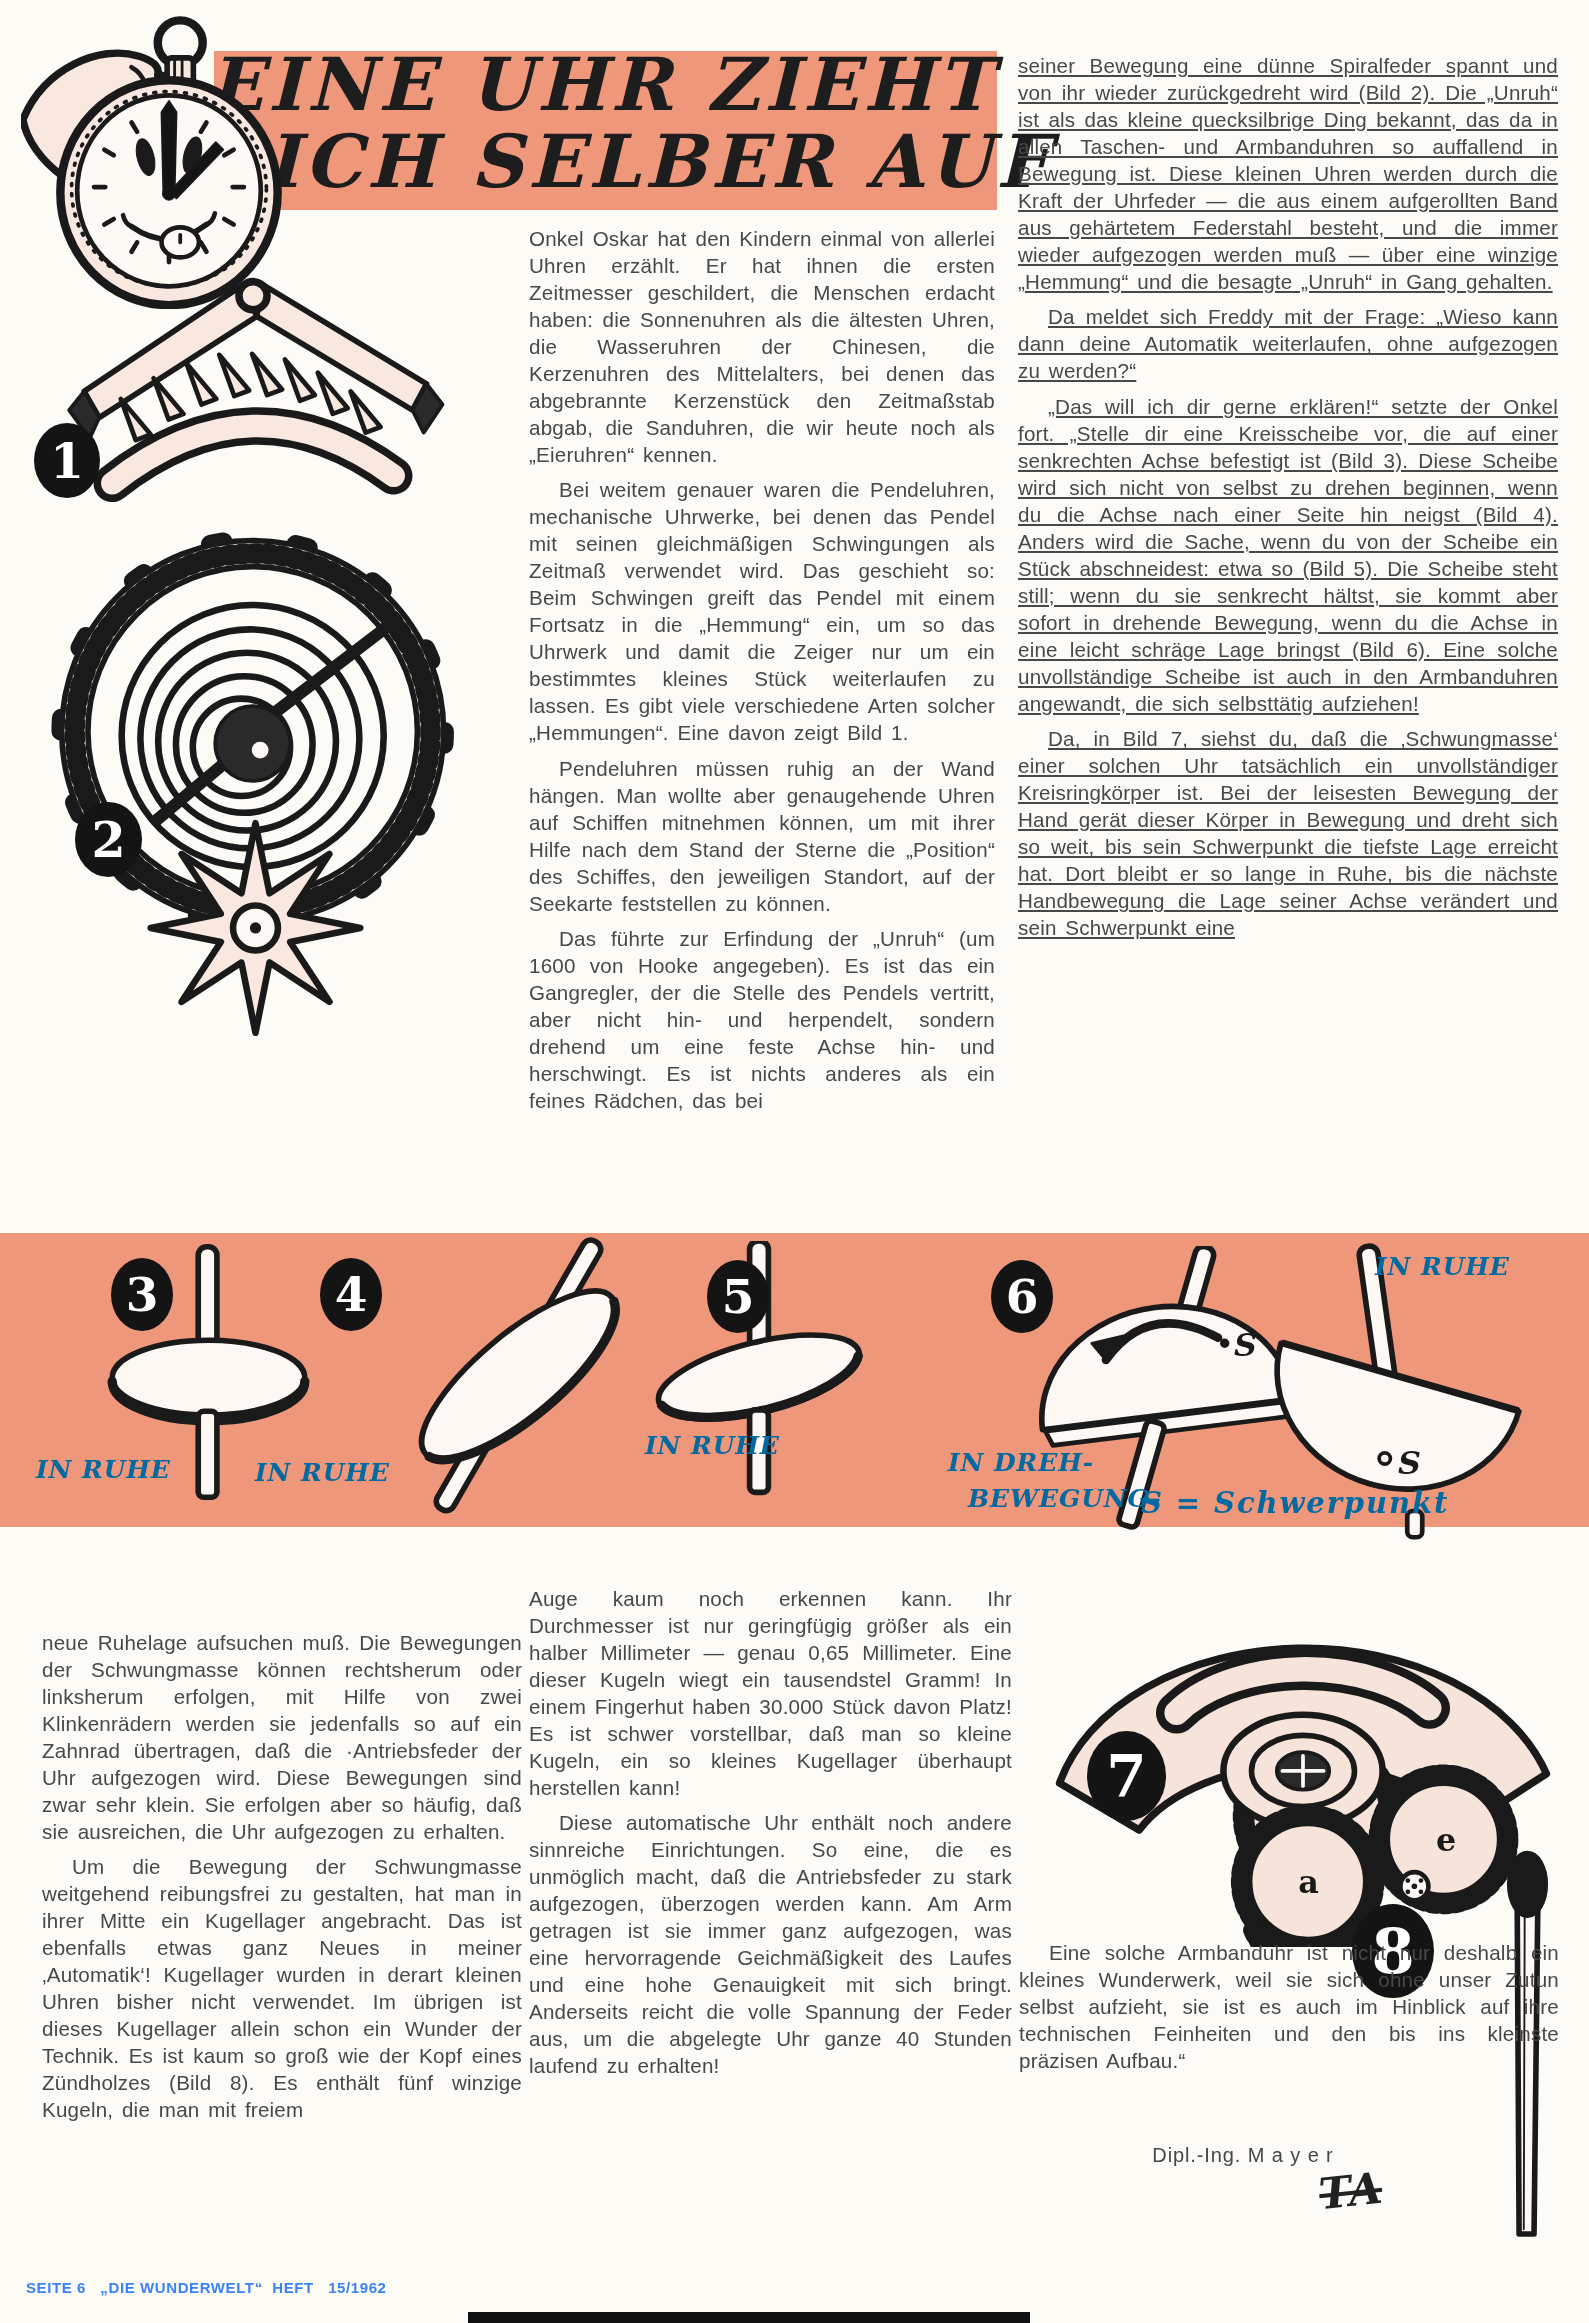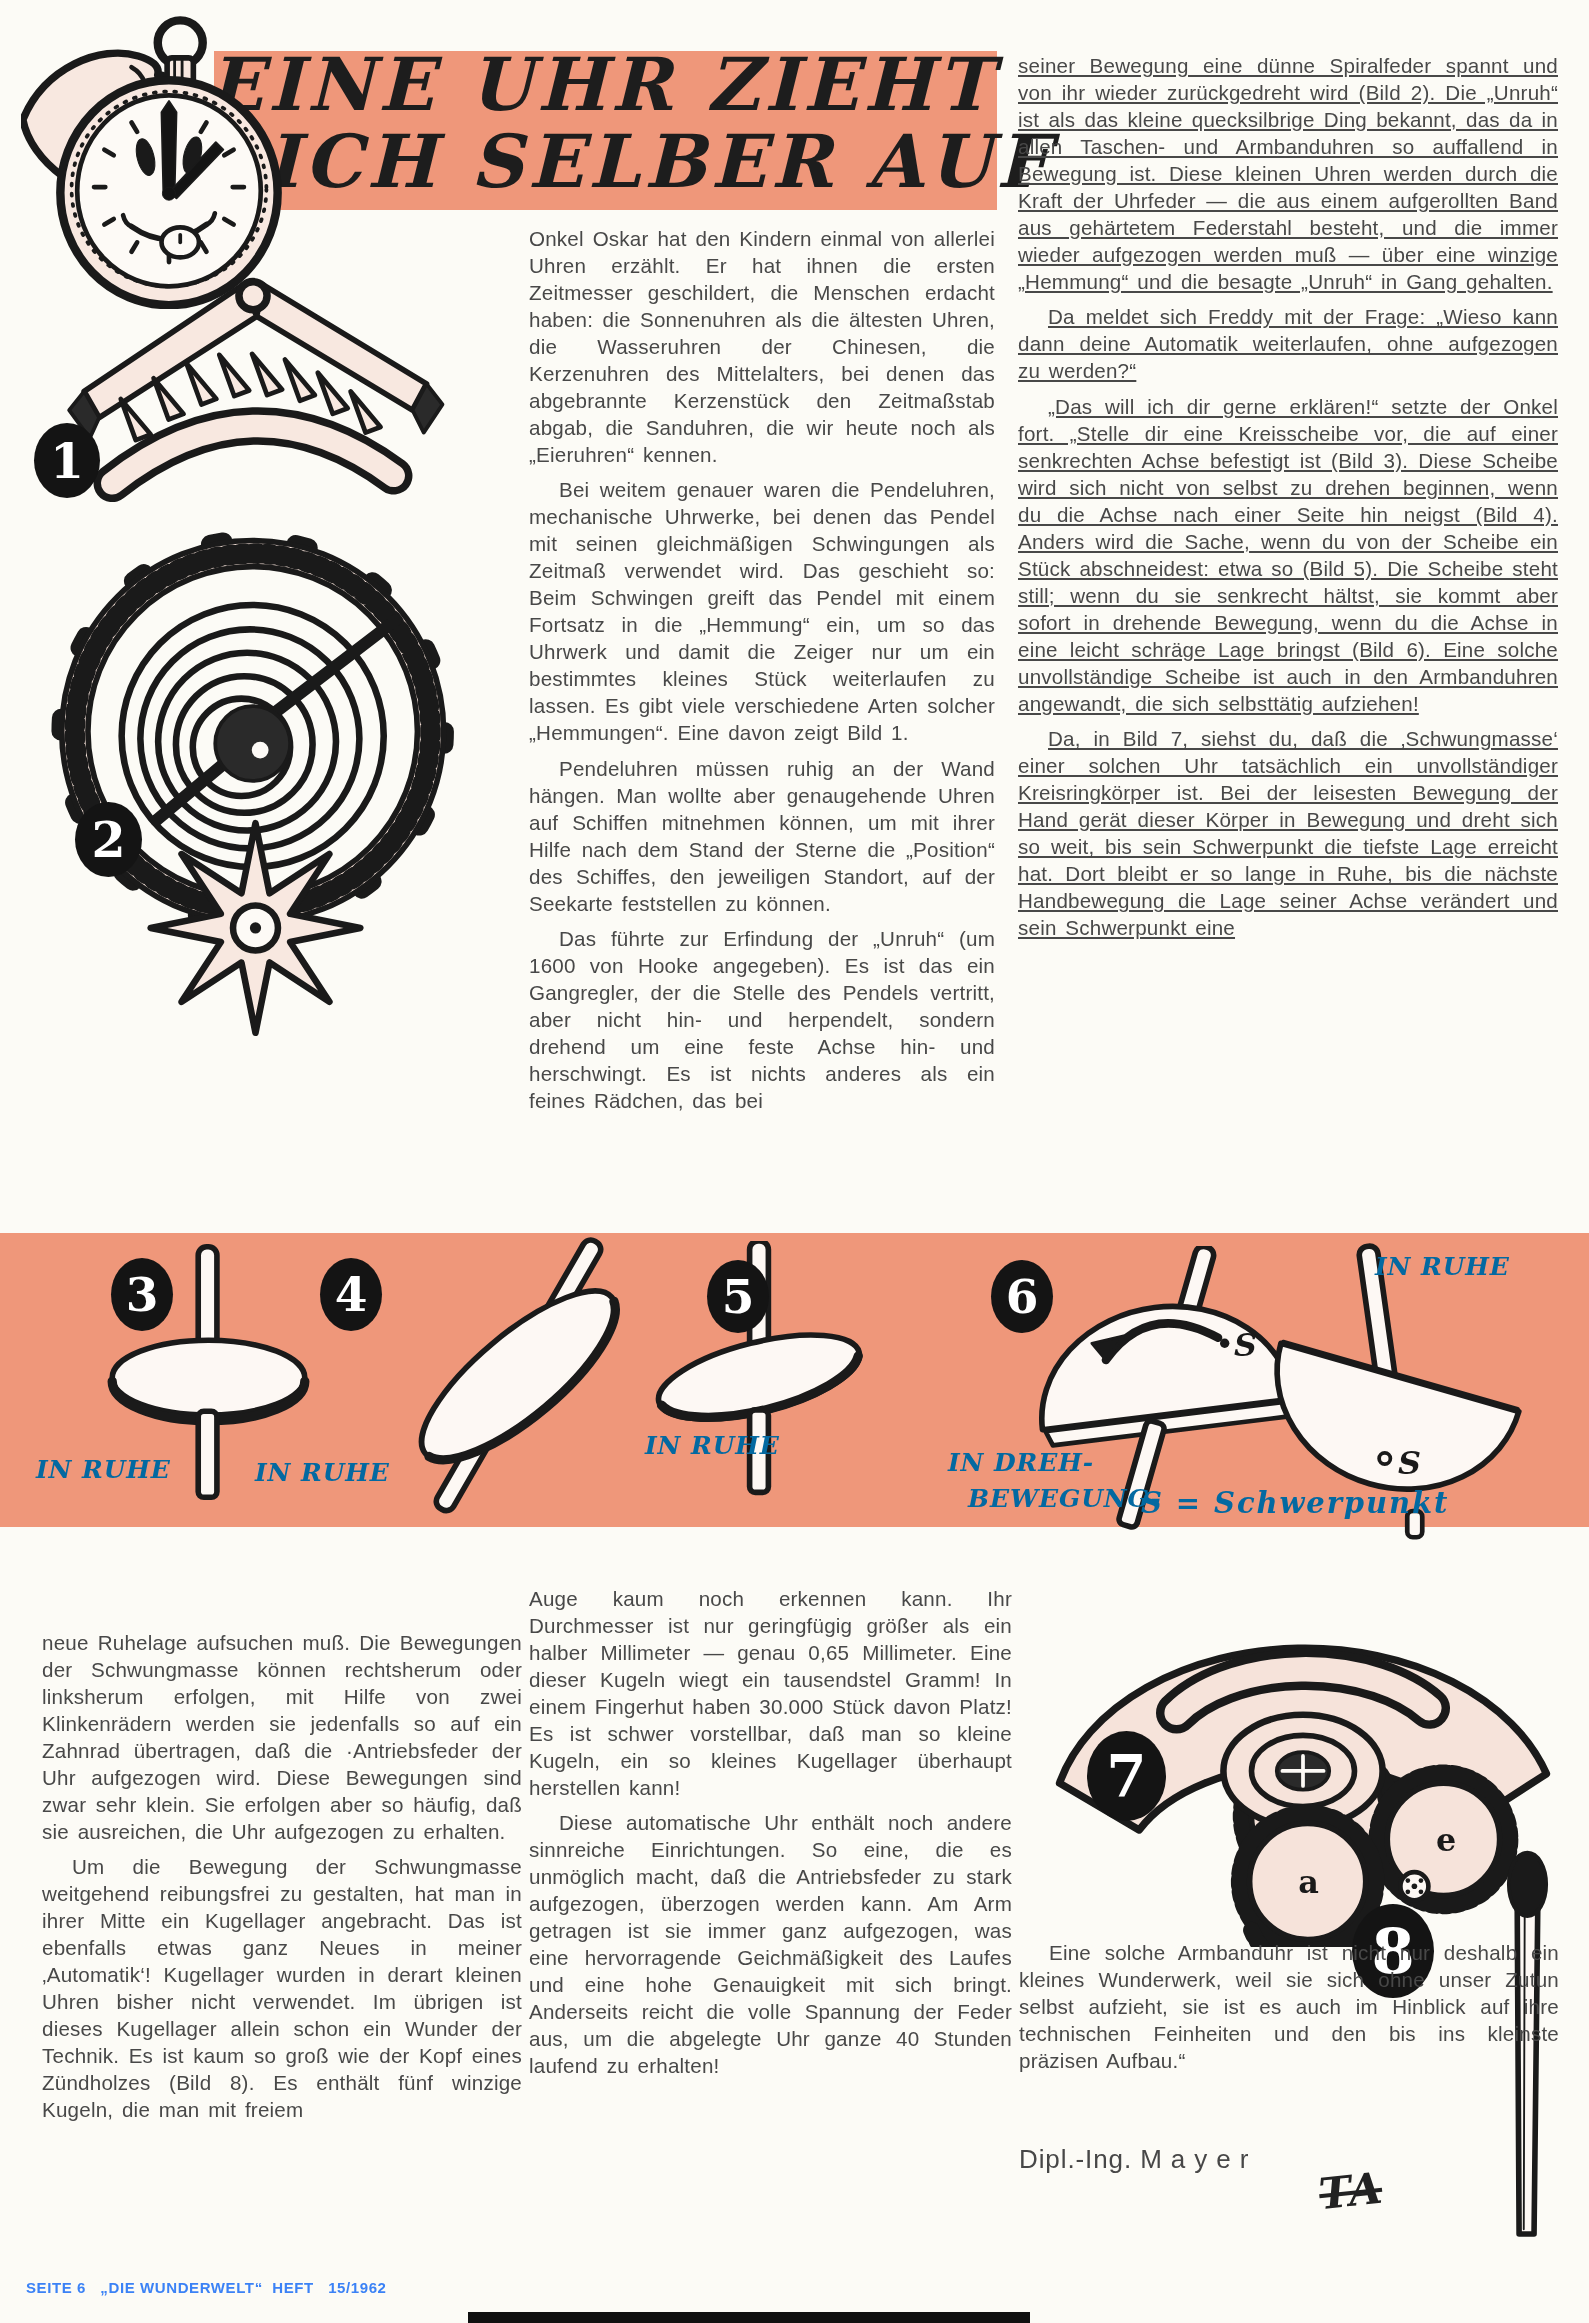--- a/index.html
+++ b/index.html
@@ -35,22 +35,22 @@
                   white-space:nowrap; }
   .legend-script { font-size:29px; letter-spacing:1.9px; }
 
   
   .badge { position:absolute; background:#141414; color:#ffffff; border-radius:50%;
            display:flex; align-items:center; justify-content:center;
            font-family:"DejaVu Serif", serif; font-weight:bold; }
 
   .illus { position:absolute; }
 
-  .signature { position:absolute; left:1019px; top:2144px; width:448px; text-align:left;
-               font-size:26px; color:#474747; letter-spacing:0.9px; }
+  .signature { position:absolute; left:1019px; top:2144px; width:448px; text-align:center;
+               font-size:20px; color:#474747; letter-spacing:0.9px; }
   .monogram { position:absolute; left:1319px; top:2166px; font-family:"DejaVu Serif", serif;
               font-style:italic; font-weight:bold; font-size:43px; color:#222;
               transform:rotate(-6deg); text-decoration:line-through; }
 
   .footer { position:absolute; left:26px; top:2279px; font-weight:bold; font-size:15px;
             letter-spacing:0.6px; color:#3b82f6; white-space:pre; }
   .scan-bar { position:absolute; left:468px; top:2312px; width:562px; height:11.2px; background:#101010; }
 </style>
 </head>
 <body>

